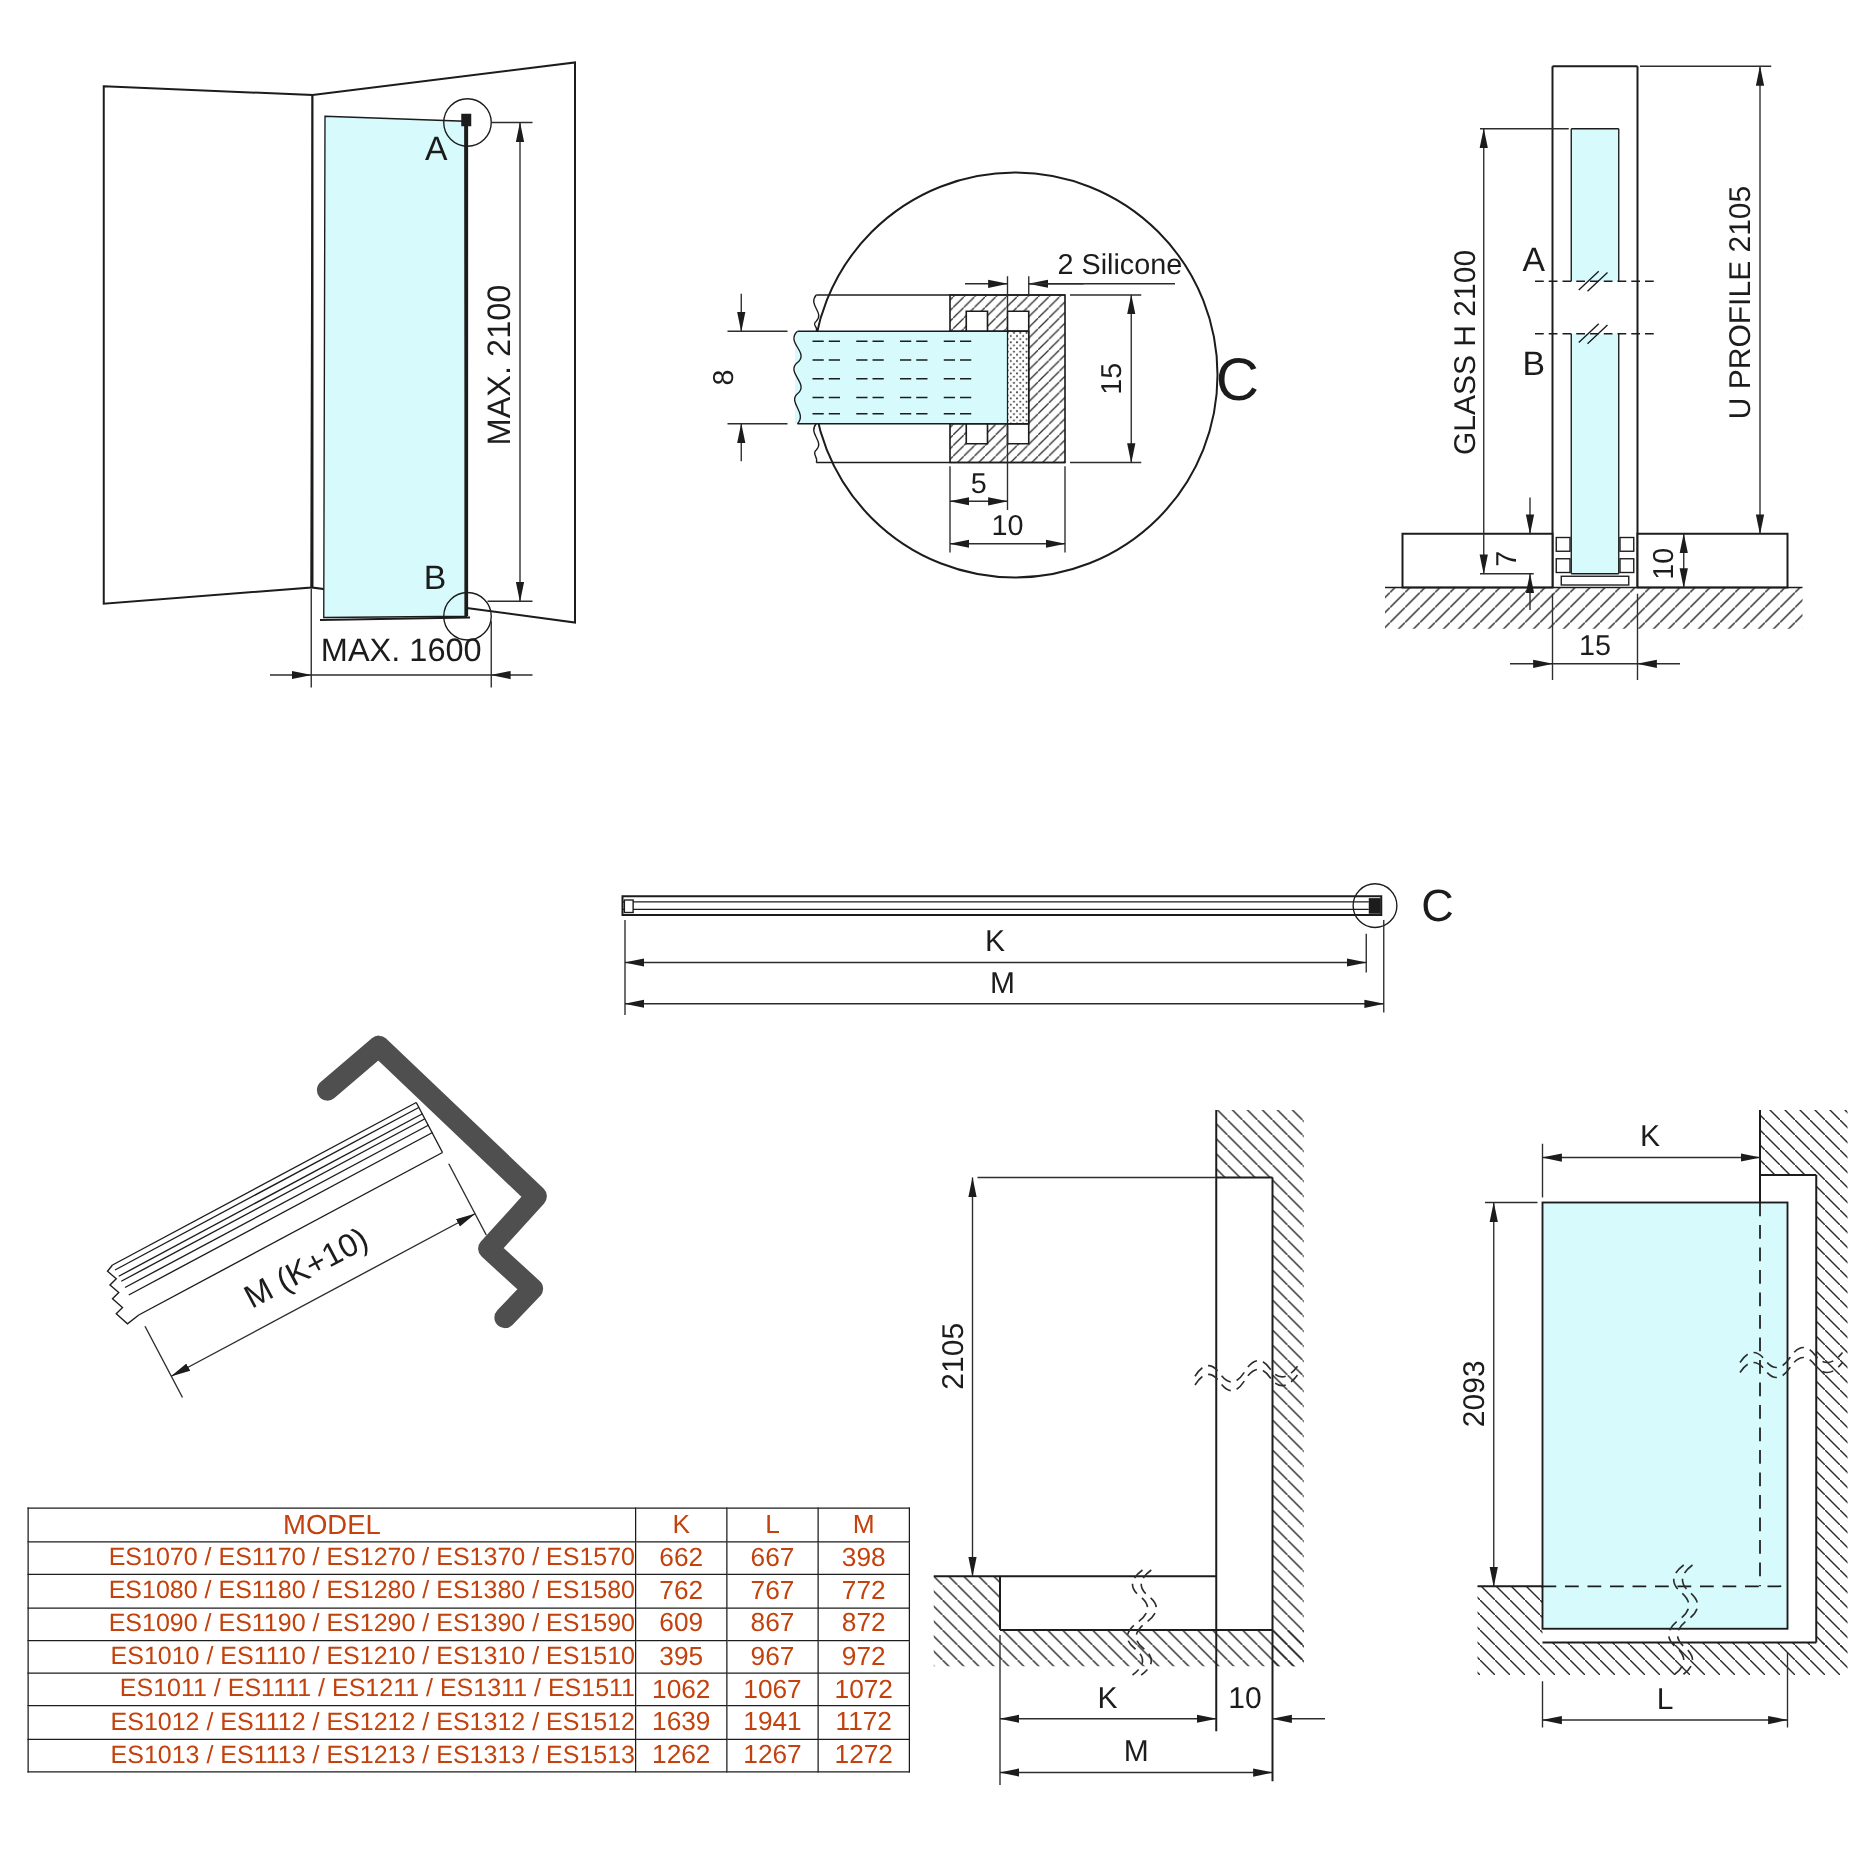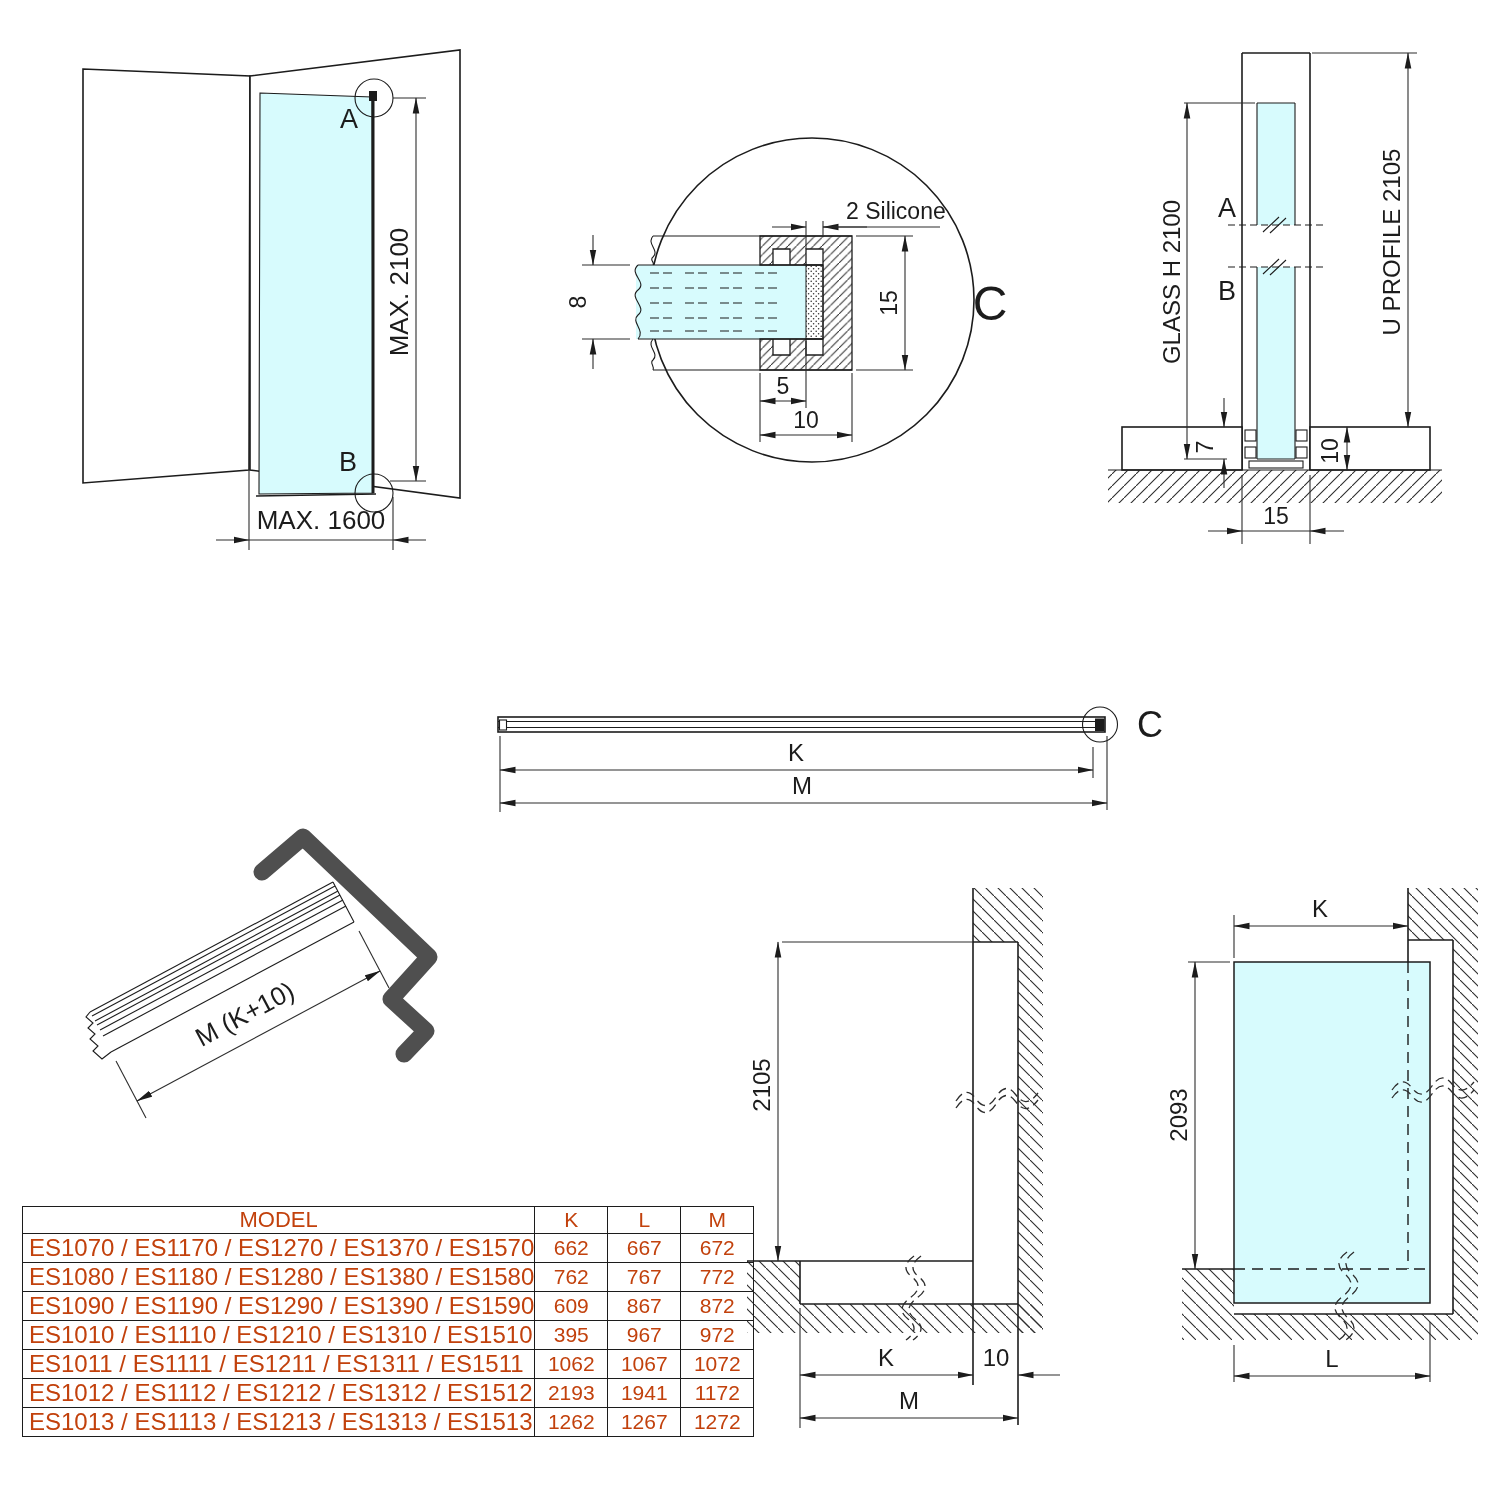--- a/index.html
+++ b/index.html
@@ -15,21 +15,21 @@
   .wav{stroke:#2d2d2d;stroke-width:1.3;fill:none;stroke-dasharray:9 5}
   .glass{fill:#d7fbfd}
   .wht{fill:#fff}
   .dt{font-size:24px}
   .sm{font-size:23px}
   .ab{font-size:27px}
   .mx{font-size:26px}
   #spec-table{position:absolute;left:22px;top:1206px;border-collapse:collapse;table-layout:fixed}
   #spec-table td,#spec-table th{border:1.7px solid #1c1c1c;height:25.3px;padding:0;color:#c2410c;white-space:nowrap;overflow:hidden}
   #spec-table th{font-size:22px;font-weight:normal;text-align:center}
-  #spec-table td.model{width:479px;font-size:24px;text-align:left;padding-left:6px}
+  #spec-table td.model{width:479px;font-size:20px;text-align:right;padding-left:6px}
   #spec-table td.num,#spec-table th.num{width:72px;font-size:21px;text-align:center}
 </style>
 </head>
 <body>
 
 <svg width="0" height="0" style="position:absolute" aria-hidden="true">
   <defs>
     <marker id="ae" markerUnits="userSpaceOnUse" markerWidth="20" markerHeight="8" refX="15.5" refY="4" orient="auto">
       <path d="M0,0.7 L16,4 L0,7.3 Z" fill="#1c1c1c"></path>
     </marker>
@@ -276,21 +276,21 @@
       <tr>
     <th>MODEL</th>
     <th class="num">K</th>
     <th class="num">L</th>
     <th class="num">M</th>
   </tr>
   <tr>
     <td class="model">ES1070 / ES1170 / ES1270 / ES1370 / ES1570</td>
     <td class="num">662</td>
     <td class="num">667</td>
-    <td class="num">672</td>
+    <td class="num">398</td>
   </tr>
   <tr>
     <td class="model">ES1080 / ES1180 / ES1280 / ES1380 / ES1580</td>
     <td class="num">762</td>
     <td class="num">767</td>
     <td class="num">772</td>
   </tr>
   <tr>
     <td class="model">ES1090 / ES1190 / ES1290 / ES1390 / ES1590</td>
     <td class="num">609</td>
@@ -304,21 +304,21 @@
     <td class="num">972</td>
   </tr>
   <tr>
     <td class="model">ES1011 / ES1111 / ES1211 / ES1311 / ES1511</td>
     <td class="num">1062</td>
     <td class="num">1067</td>
     <td class="num">1072</td>
   </tr>
   <tr>
     <td class="model">ES1012 / ES1112 / ES1212 / ES1312 / ES1512</td>
-    <td class="num">2193</td>
+    <td class="num">1639</td>
     <td class="num">1941</td>
     <td class="num">1172</td>
   </tr>
   <tr>
     <td class="model">ES1013 / ES1113 / ES1213 / ES1313 / ES1513</td>
     <td class="num">1262</td>
     <td class="num">1267</td>
     <td class="num">1272</td>
   </tr>
 </tbody>

